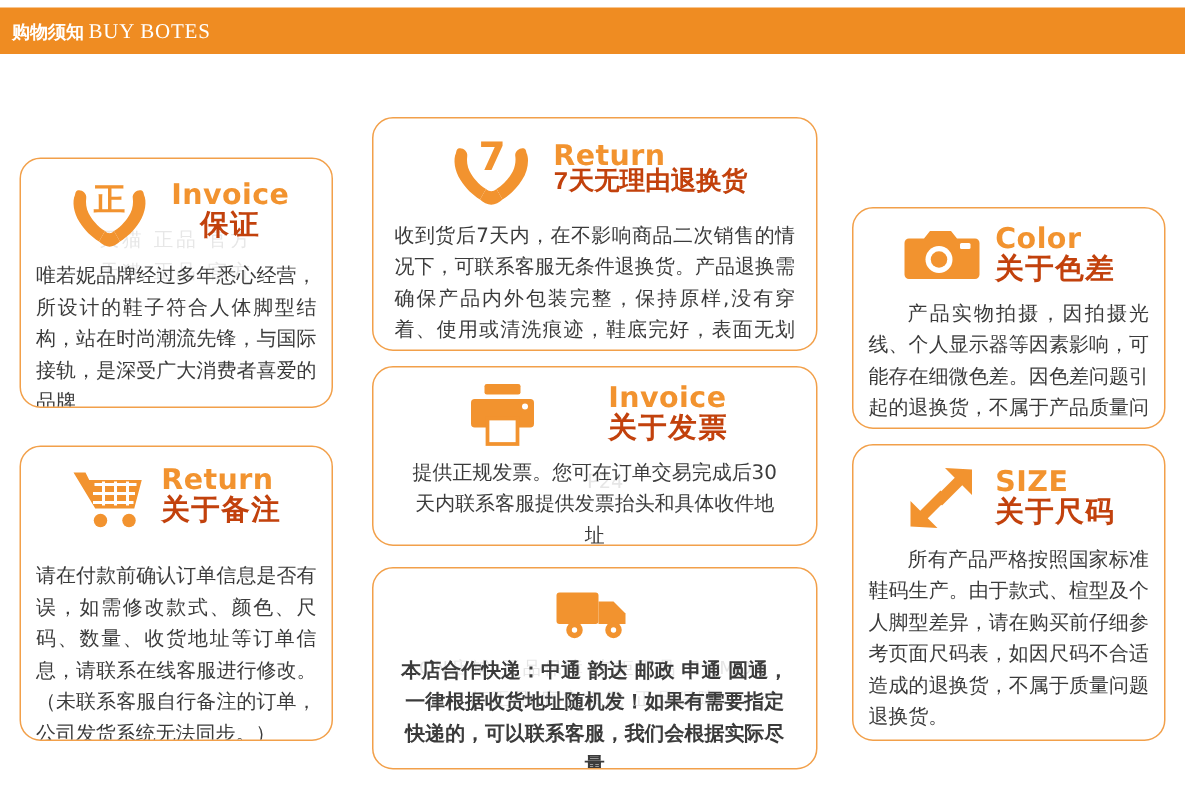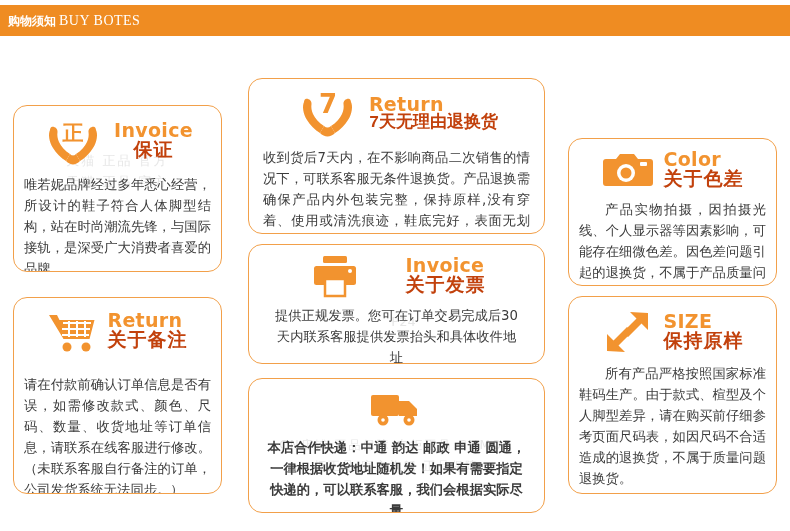--- a/index.html
+++ b/index.html
@@ -304,21 +304,21 @@
       <div class="card-inner">
         <div class="head" style="padding-top:12px;">
           <div class="icon-box">
             <svg width="52" height="46" viewBox="0 0 52 46">
               <path d="M46 4 L46 21 L39.5 14.5 L26 28 L21 23 L34.5 9.5 L28 3 Z" fill="#f2932f"></path>
               <path d="M5 42 L5 25 L11.5 31.5 L25 18 L30 23 L16.5 36.5 L23 43 Z" fill="#f2932f"></path>
             </svg>
           </div>
           <div class="titles">
             <span class="title-en">SIZE</span>
-            <span class="title-cn">保持原样</span>
+            <span class="title-cn">关于尺码</span>
           </div>
         </div>
         <div class="body-text indent" style="margin-top:8px;">所有产品严格按照国家标准鞋码生产。由于款式、楦型及个人脚型差异，请在购买前仔细参考页面尺码表，如因尺码不合适造成的退换货，不属于质量问题退换货。</div>
       </div>
     </div>
 
   </div>
 
 </div>
 

